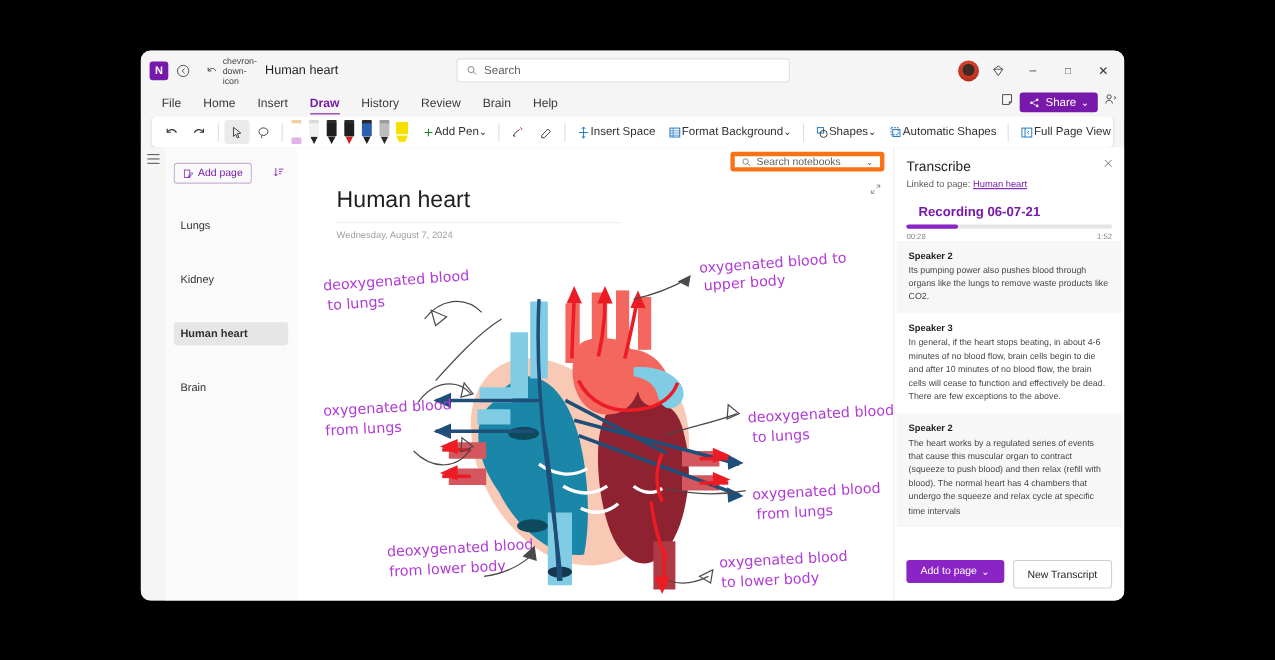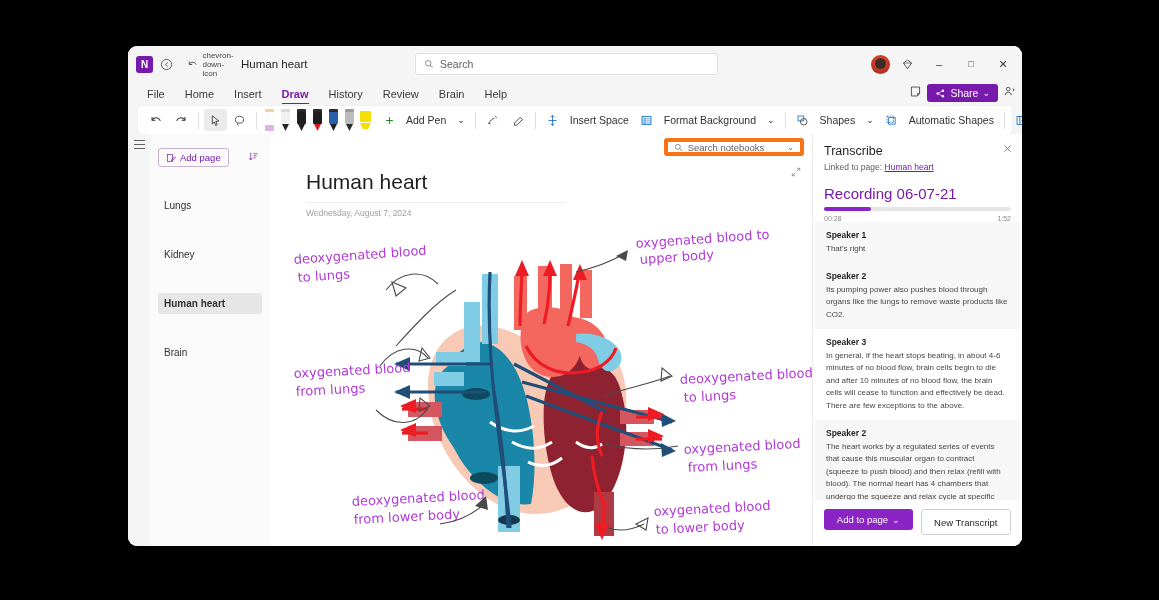--- a/index.html
+++ b/index.html
@@ -91,21 +91,21 @@
   }
 
   
   .toolbar-shell { padding: 0 10px; }
   .toolbar {
     height: 28px; background: #fff; border-radius: 4px;
     display: flex; align-items: center; padding: 0 6px; gap: 1px;
     box-shadow: 0 .5px 1.5px rgba(0,0,0,.10);
   }
   .tb-btn {
-    height: 22px; display: flex; align-items: center; gap: 11px;
+    height: 22px; display: flex; align-items: center; gap: 0;
     padding: 0 5px; border-radius: 3px; color: #323130; font-size: 10.5px;
     white-space: nowrap;
   }
   .tb-btn.sel { background: #ebebeb; }
   .divider { width: 1px; height: 17px; background: #e1dfdd; margin: 0 4px; flex: none; }
   .pen { width: 15px; height: 22px; position: relative; flex: none; }
   .pen .nib {
     position: absolute; left: 4px; bottom: 0; width: 7px; height: 7px;
     clip-path: polygon(50% 100%, 0 0, 100% 0);
   }
@@ -164,21 +164,21 @@
   
   .transcribe {
     width: 210px; background: #fff; flex: none;
     border-left: 1px solid #edebe9; display: flex; flex-direction: column;
   }
   .tr-head { padding: 10px 11px 0 11px; position: relative; }
   .tr-title { font-size: 12.5px; color: #201f1e; }
   .tr-close { position: absolute; right: 9px; top: 9px; color: #605e5c; font-size: 11px; }
   .tr-linked { font-size: 8.5px; color: #605e5c; margin-top: 4px; }
   .tr-linked a { color: #7719aa; text-decoration: underline; }
-  .rec-name { font-size: 15px; color: #7719aa; font-weight: normal; margin: 13px 11px 5px 11px; }
+  .rec-name { font-size: 12px; color: #7719aa; font-weight: bold; margin: 13px 11px 5px 22px; }
   .progress { margin: 0 11px; height: 3.5px; background: #e8e6e4; border-radius: 2px; }
   .progress-fill { height: 100%; background: #8b24c4; border-radius: 2px; }
   .times { display: flex; justify-content: space-between; margin: 4px 11px 0 11px; font-size: 7px; color: #8a8886; }
   .controls { display: flex; align-items: center; justify-content: space-between; padding: 7px 14px 9px 14px; }
   .ctl { font-size: 10px; color: #323130; }
 
   .tr-scroll { flex: 1; overflow: hidden; padding: 0 2px; position: relative; }
   .tr-block { padding: 8px 11px; }
   .tr-block.hl2 { background: #fff; }
   .tr-block.dim { background: #f7f7f7; }
@@ -640,24 +640,20 @@
         <div class="progress-fill" id="progfill" style="width: 25%;"></div>
       </div>
       <div class="times">
         <span>00:28</span>
         <span>1:52</span>
       </div>
 
 
       <div class="tr-scroll">
         <div class="tr-block dim">
-          <div class="sp-name">Speaker 1</div>
-          <div class="sp-text">That's right</div>
-        </div>
-        <div class="tr-block dim">
           <div class="sp-name">Speaker 2</div>
           <div class="sp-text">Its pumping power also pushes blood through organs like the lungs to remove waste products like CO2.</div>
         </div>
         <div class="tr-block hl2">
           <div class="sp-name">Speaker 3</div>
           <div class="sp-text">In general, if the heart stops beating, in about 4-6 minutes of no blood flow, brain cells begin to die and after 10 minutes of no blood flow, the brain cells will cease to function and effectively be dead. There are few exceptions to the above.</div>
         </div>
         <div class="tr-block dim">
           <div class="sp-name">Speaker 2</div>
           <div class="sp-text">The heart works by a regulated series of events that cause this muscular organ to contract (squeeze to push blood) and then relax (refill with blood). The normal heart has 4 chambers that undergo the squeeze and relax cycle at specific time intervals</div>

